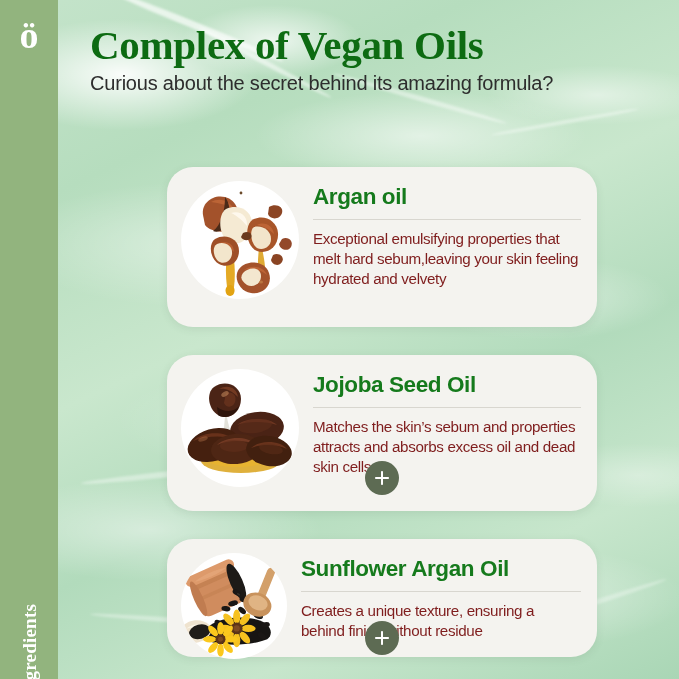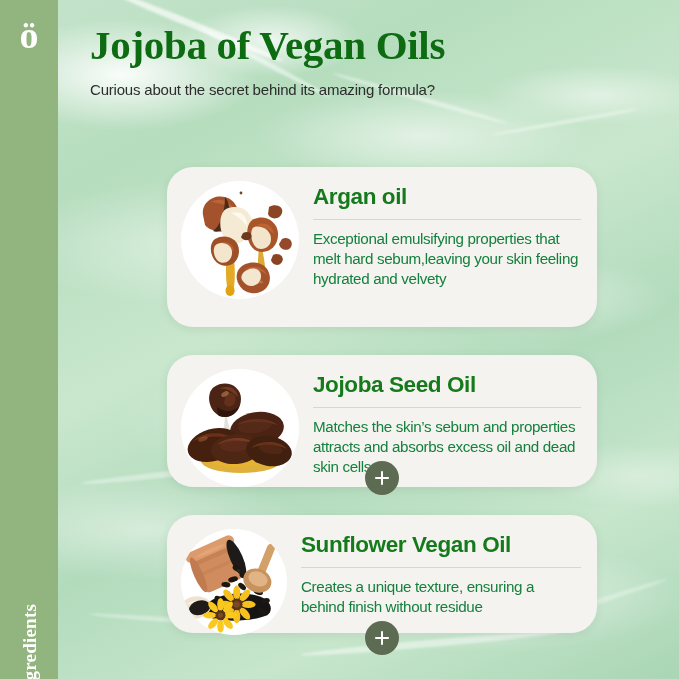--- a/index.html
+++ b/index.html
@@ -99,24 +99,24 @@
   .title {
     margin: 0;
     font-family: "Liberation Serif", serif;
     font-weight: 700;
     font-size: 41px;
     line-height: 1.06;
     color: #0d6b12;
     letter-spacing: -0.3px;
   }
   .subtitle {
-    margin: 14px 0 0 0;
+    margin: 4px 0 0 0;
     font-family: "Liberation Sans", sans-serif;
     font-weight: 400;
-    font-size: 15px;
+    font-size: 20px;
     line-height: 1.2;
     color: #2d2d2d;
     letter-spacing: -0.2px;
   }
 
   
   .cards {
     position: absolute;
     left: 167px; top: 167px;
     width: 430px;
@@ -126,21 +126,21 @@
     position: relative;
     width: 430px;
     background: #f4f3ef;
     border-radius: 26px;
     padding: 14px 16px 14px 14px;
     display: flex;
     align-items: flex-start;
     box-shadow: 0 2px 9px rgba(60,80,55,0.10);
   }
   .card--1 { height: 160px; }
-  .card--2 { height: 132px; margin-top: 28px; }
+  .card--2 { height: 156px; margin-top: 28px; }
   .card--3 { height: 118px; margin-top: 28px; }
 
   .thumb {
     flex: 0 0 auto;
     width: 118px; height: 118px;
     border-radius: 50%;
     background: #ffffff;
     position: relative;
     overflow: hidden;
     margin-top: 0px;
@@ -165,21 +165,21 @@
   .rule {
     height: 1px;
     background: #d8d6cf;
     margin: 9px 0 9px 0;
   }
   .card-desc {
     margin: 0;
     font-family: "Liberation Sans", sans-serif;
     font-size: 15.2px;
     line-height: 1.32;
-    color: #15803d;
+    color: #7f1d1d;
     letter-spacing: -0.35px;
   }
 
   
   .plus {
     position: absolute;
     left: 50%;
     transform: translateX(-50%);
     width: 34px; height: 34px;
     border-radius: 50%;
@@ -213,21 +213,21 @@
     <div class="streak s9"></div>
     <div class="streak s10"></div>
   </div>
 
   <div class="rail">
     <div class="rail-logo">ö</div>
     <div class="rail-label">Key Ingredients</div>
   </div>
 
   <div class="header">
-    <h1 class="title">Jojoba of Vegan Oils</h1>
+    <h1 class="title">Complex of Vegan Oils</h1>
     <p class="subtitle">Curious about the secret behind its amazing formula?</p>
   </div>
 
   <div class="cards">
 
     <div class="card card--1">
       <div class="thumb">
         <svg class="art" viewBox="0 0 118 118">
 
           <path d="M47 62 C45 78, 44 92, 46 106 C48 112, 52 112, 53 106 C55 92, 53 76, 51 62 Z" fill="#e2a312" opacity=".92"></path>
@@ -398,20 +398,20 @@
                 <ellipse cx="-9" cy="10" rx="4" ry="8" transform="rotate(40 -9 10)"></ellipse>
               <ellipse cx="-13" cy="0" rx="8" ry="4"></ellipse>
                 <ellipse cx="-9" cy="-10" rx="4" ry="8" transform="rotate(-40 -9 -10)"></ellipse>
             </g>
             <circle cx="0" cy="0" r="6" fill="#5c3418"></circle>
             <circle cx="0" cy="0" r="3" fill="#8a5427" opacity=".7"></circle>
           </g>
         </svg>
       </div>
       <div class="card-body">
-        <h2 class="card-title">Sunflower Vegan Oil</h2>
+        <h2 class="card-title">Sunflower Argan Oil</h2>
         <div class="rule"></div>
         <p class="card-desc">Creates a unique texture, ensuring a behind finish without residue</p>
       </div>
     </div>
 
   </div>
 </div>
 
 </body></html>

